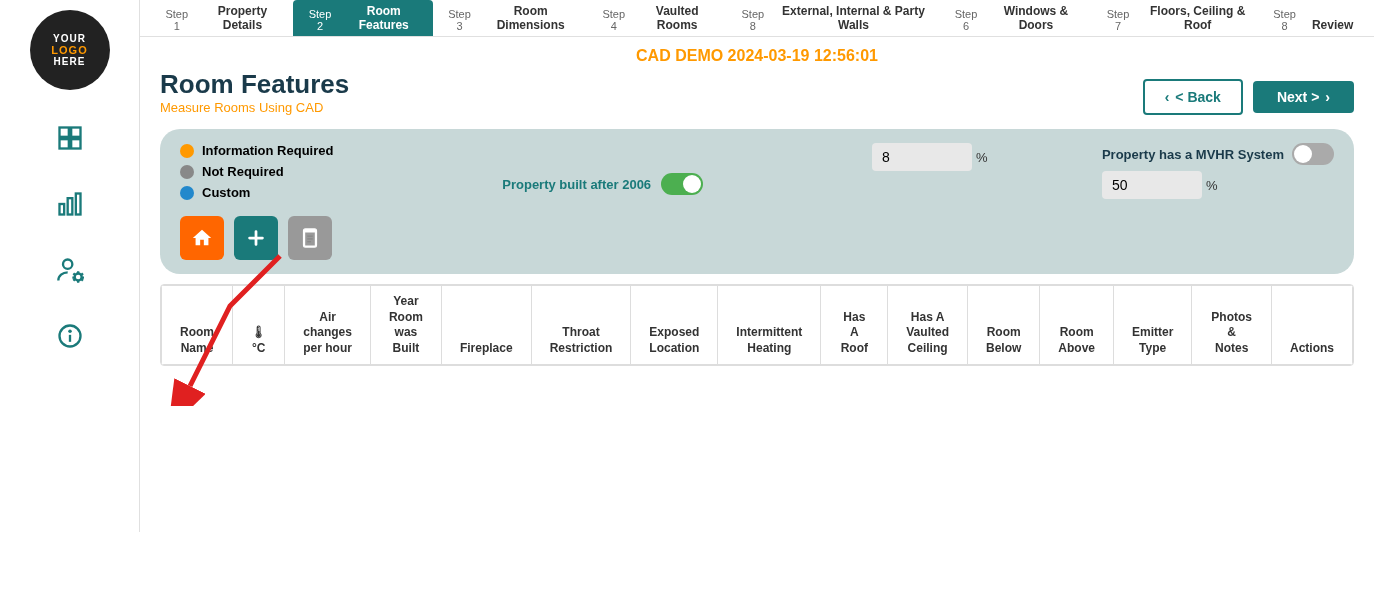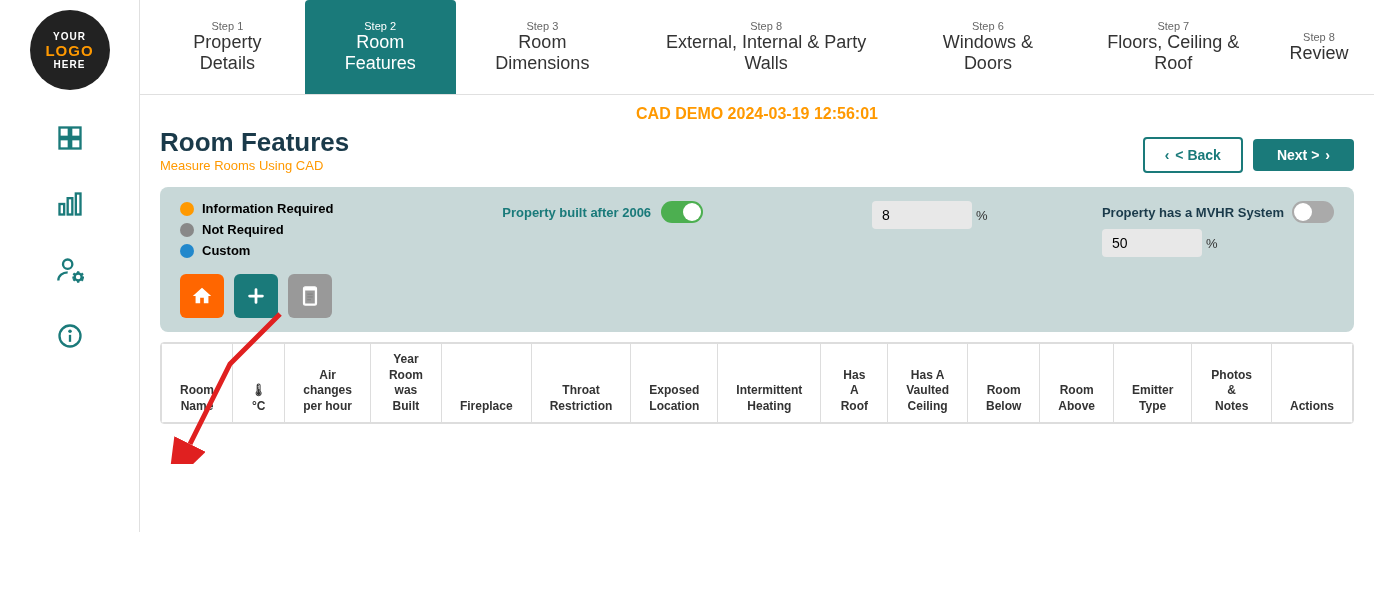--- a/index.html
+++ b/index.html
@@ -21,21 +21,21 @@
       z-index: 10;
     }
     .logo-circle {
       width: 80px; height: 80px;
       border-radius: 50%;
       background: #222;
       display: flex; align-items: center; justify-content: center;
       flex-direction: column;
     }
     .logo-text-your { color: #fff; font-size: 10px; font-weight: bold; letter-spacing: 1px; }
-    .logo-text-logo { color: #f90; font-size: 15px; font-weight: bold; letter-spacing: 1px; }
+    .logo-text-logo { color: #f90; font-size: 11px; font-weight: bold; letter-spacing: 1px; }
     .logo-text-here { color: #fff; font-size: 10px; font-weight: bold; letter-spacing: 1px; }
 
     .sidebar-icon {
       width: 36px; height: 36px;
       display: flex; align-items: center; justify-content: center;
       color: #1a7a7a;
       cursor: pointer;
     }
     .sidebar-icon svg { width: 28px; height: 28px; }
 
@@ -50,41 +50,41 @@
     
     .stepper {
       display: flex;
       align-items: stretch;
       border-bottom: 1px solid #e0e0e0;
       background: #fff;
       padding: 0 10px;
     }
     .step-item {
       display: flex;
-      flex-direction: column;
-      align-items: center;
+      align-items: flex-end;
       justify-content: center;
-      padding: 20px 14px;
+      padding: 4px 14px;
       cursor: pointer;
       min-width: 90px;
       text-align: center;
     }
     .step-item.active {
       background: #1a7a7a;
       border-radius: 4px 4px 0 0;
     }
     .step-label {
       font-size: 11px;
       color: #666;
       font-weight: 400;
     }
     .step-name {
-      font-size: 18px;
-      font-weight: normal;
+      font-size: 12px;
+      font-weight: bold;
       color: #333;
+      margin-left: 16px;
     }
     .step-item.active .step-label,
     .step-item.active .step-name {
       color: #fff;
     }
     .cad-demo-title {
       color: #f90;
       font-size: 16px;
       font-weight: bold;
       text-align: center;
@@ -135,21 +135,21 @@
       font-size: 14px;
       font-weight: bold;
       cursor: pointer;
       display: flex; align-items: center; gap: 6px;
       margin-left: 10px;
     }
 
     
     .info-panel {
       background: #c8d8d8;
-      border-radius: 8px;
+      border-radius: 20px;
       padding: 14px 20px;
       display: flex;
       align-items: flex-start;
       gap: 30px;
       margin-bottom: 10px;
     }
     .legend-item {
       display: flex;
       align-items: center;
       gap: 8px;
@@ -346,20 +346,24 @@
       <span class="step-label">Step 1</span>
       <span class="step-name">Property Details</span>
     </div>
     <div class="step-item active">
       <span class="step-label">Step 2</span>
       <span class="step-name">Room Features</span>
     </div>
     <div class="step-item">
       <span class="step-label">Step 3</span>
       <span class="step-name">Room Dimensions</span>
+    </div>
+    <div class="step-item">
+      <span class="step-label">Step 4</span>
+      <span class="step-name">Vaulted Rooms</span>
     </div>
     <div class="step-item" style="min-width:150px">
       <span class="step-label">Step 8</span>
       <span class="step-name">External, Internal &amp; Party Walls</span>
     </div>
     <div class="step-item">
       <span class="step-label">Step 6</span>
       <span class="step-name">Windows &amp; Doors</span>
     </div>
     <div class="step-item" style="min-width:130px">
@@ -437,21 +441,21 @@
                 <marker id="arrowhead" markerWidth="10" markerHeight="7" refX="0" refY="3.5" orient="auto">
                   <polygon points="0 0, 10 3.5, 0 7" fill="#e02020"></polygon>
                 </marker>
               </defs>
               <path d="M 110 10 L 60 60 L 20 140" stroke="#e02020" stroke-width="5" fill="none" marker-end="url(#arrowhead)"></path>
             </svg>
           </div>
         </div>
 
         <div class="property-section">
-          <div style="display:flex; align-items:center; gap:10px; ">
+          <div style="display:flex; align-items:center; gap:10px; margin-top:30px;">
             <span class="toggle-label">Property built after 2006</span>
             <div class="toggle on"></div>
           </div>
         </div>
 
         <div class="right-panel">
 
           <div class="thermal-block">
             <div class="thermal-input-row">
               <input class="thermal-input" type="text" value="8" style="">

